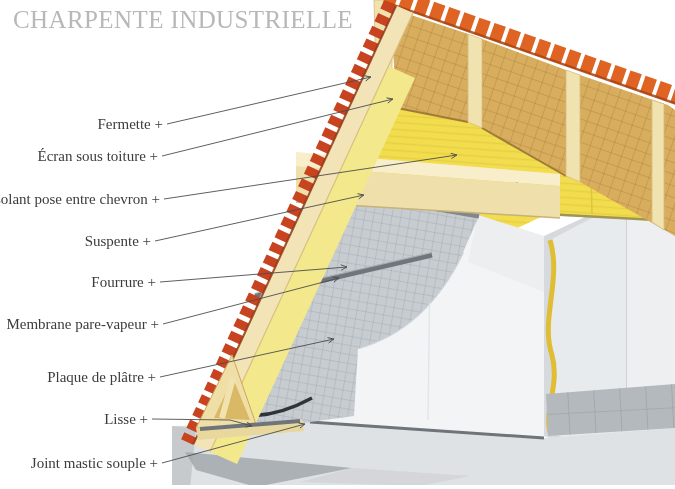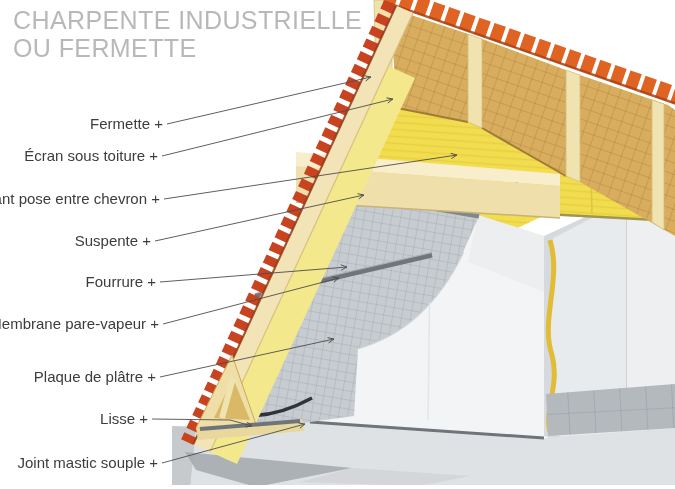--- a/index.html
+++ b/index.html
@@ -1,31 +1,30 @@
 <!DOCTYPE html>
 <html><head>
 <meta charset="utf-8">
 <style>
   html,body{margin:0;padding:0;background:#fff;}
   .stage{position:relative;width:675px;height:485px;background:#fff;overflow:hidden;
-         font-family:Liberation Sans, sans-serif;}
+         font-family:Liberation Serif, serif;}
   .stage svg{position:absolute;left:0;top:0;}
   .title{position:absolute;left:13px;top:6px;font-size:25px;line-height:28px;
          letter-spacing:.4px;color:#b8b8b8;font-weight:normal;}
   .diagram-label{font-size:15px;fill:#3c3c3c;}
   .leader{stroke:#4d4d4d;stroke-width:.9;fill:none;}
 </style>
 </head>
 <body>
 
 <div class="stage">
 
   <div class="title">
     <div>CHARPENTE INDUSTRIELLE</div>
-    <div>OU FERMETTE</div>
   </div>
 
   <svg width="675" height="489" viewBox="0 0 675 489">
     <defs>
       <marker id="arr" markerWidth="10" markerHeight="10" refX="7.2" refY="3.5" orient="auto">
         <path d="M0.5,0.5 L7,3.5 L0.5,6.5" fill="none" stroke="#4d4d4d" stroke-width="1"></path>
       </marker>
       <pattern id="tanGrid" width="11" height="11" patternUnits="userSpaceOnUse" patternTransform="rotate(19)">
         <path d="M0,0 H11 M0,0 V11" stroke="#8f6d33" stroke-width="1" opacity=".55" fill="none"></path>
       </pattern>

